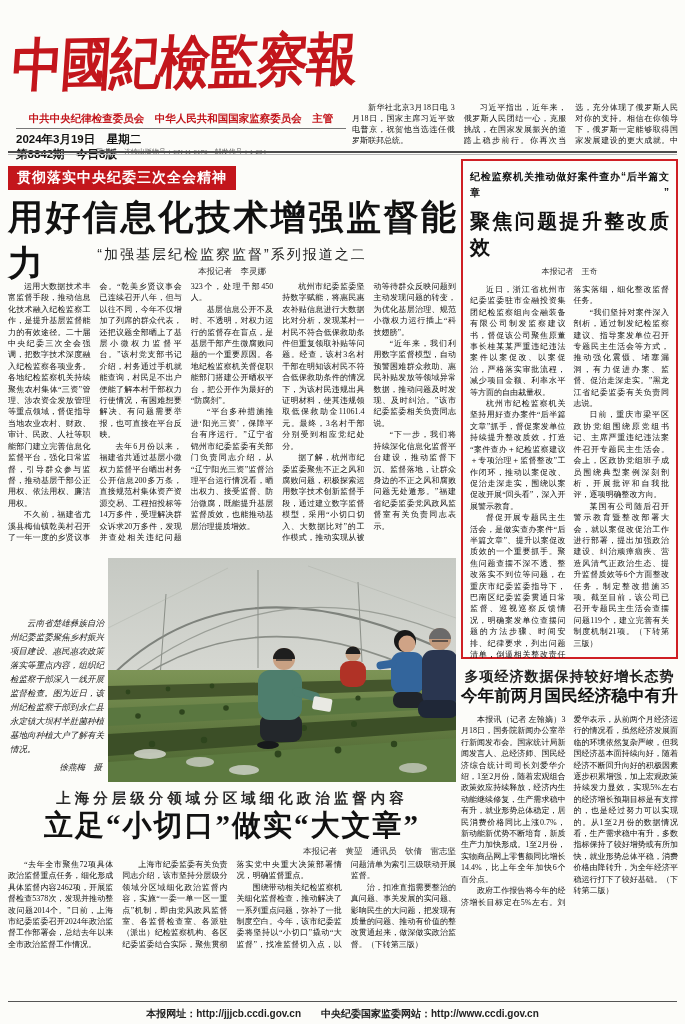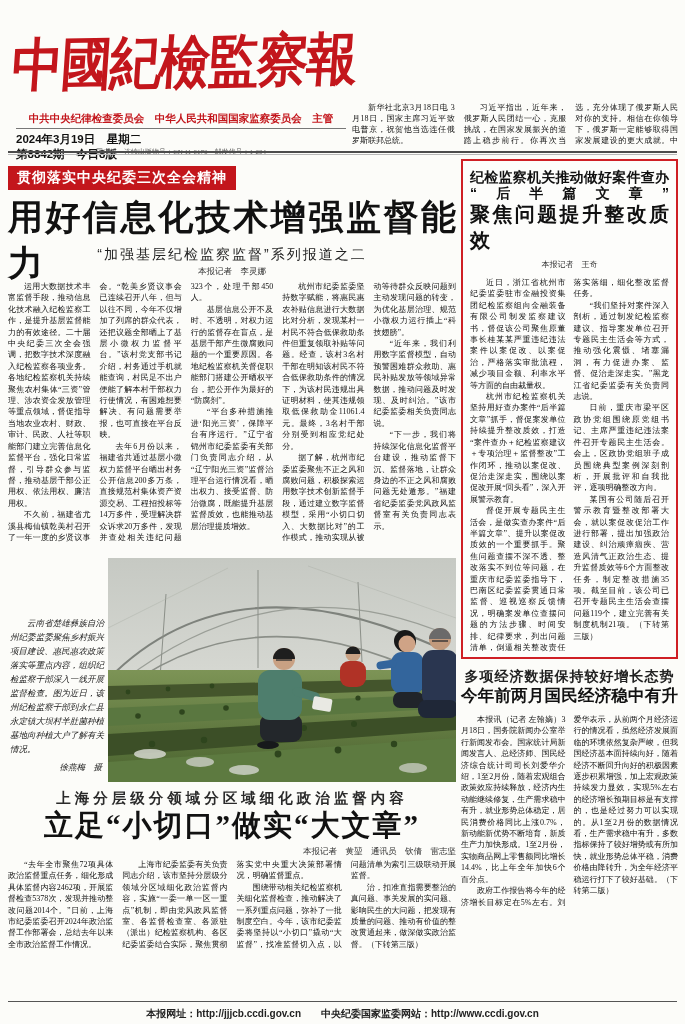--- a/index.html
+++ b/index.html
@@ -69,23 +69,23 @@
         font-weight:900;font-size:29px;line-height:38px;letter-spacing:2px;}
   .sh-byline{position:absolute;left:8px;top:846px;width:448px;text-align:right;font-size:8.5px;color:#333;}
   .sh-body{position:absolute;left:8px;top:859px;width:448px;height:134px;
         column-count:4;column-gap:9px;font-size:8px;line-height:11.4px;
         text-align:justify;overflow:hidden;}
 
   
   .boxed{position:absolute;left:461px;top:159px;width:217px;height:500px;
         border:2.5px solid var(--box-border-red);background:#fdfdfb;padding:8px 7px 6px;}
   .boxed-kicker{font-family:"Liberation Sans","DejaVu Sans",sans-serif;
-        font-weight:bold;font-size:14px;line-height:16px;
-        text-align:justify;text-align-last:justify;}
-  .boxed-headline{font-weight:900;font-size:20px;line-height:26px;
+        font-weight:bold;font-size:10px;line-height:16px;
+        text-align:justify;text-align-last:justify;}
+  .boxed-headline{margin-top:7px;font-weight:900;font-size:20px;line-height:26px;
         text-align:justify;text-align-last:justify;}
   .boxed-byline{margin-top:6px;text-align:center;font-size:8px;color:#333;}
   .boxed-body{margin-top:7px;height:408px;column-count:2;column-gap:8px;
         font-size:8px;line-height:11.4px;text-align:justify;overflow:hidden;}
 
   
   .econ-kicker{position:absolute;left:461px;top:668px;width:217px;text-align:center;
         font-size:14px;letter-spacing:1px;color:#222;font-weight:bold;}
   .econ-headline{position:absolute;left:461px;top:684px;width:217px;
         font-weight:700;font-size:16.5px;line-height:24px;

